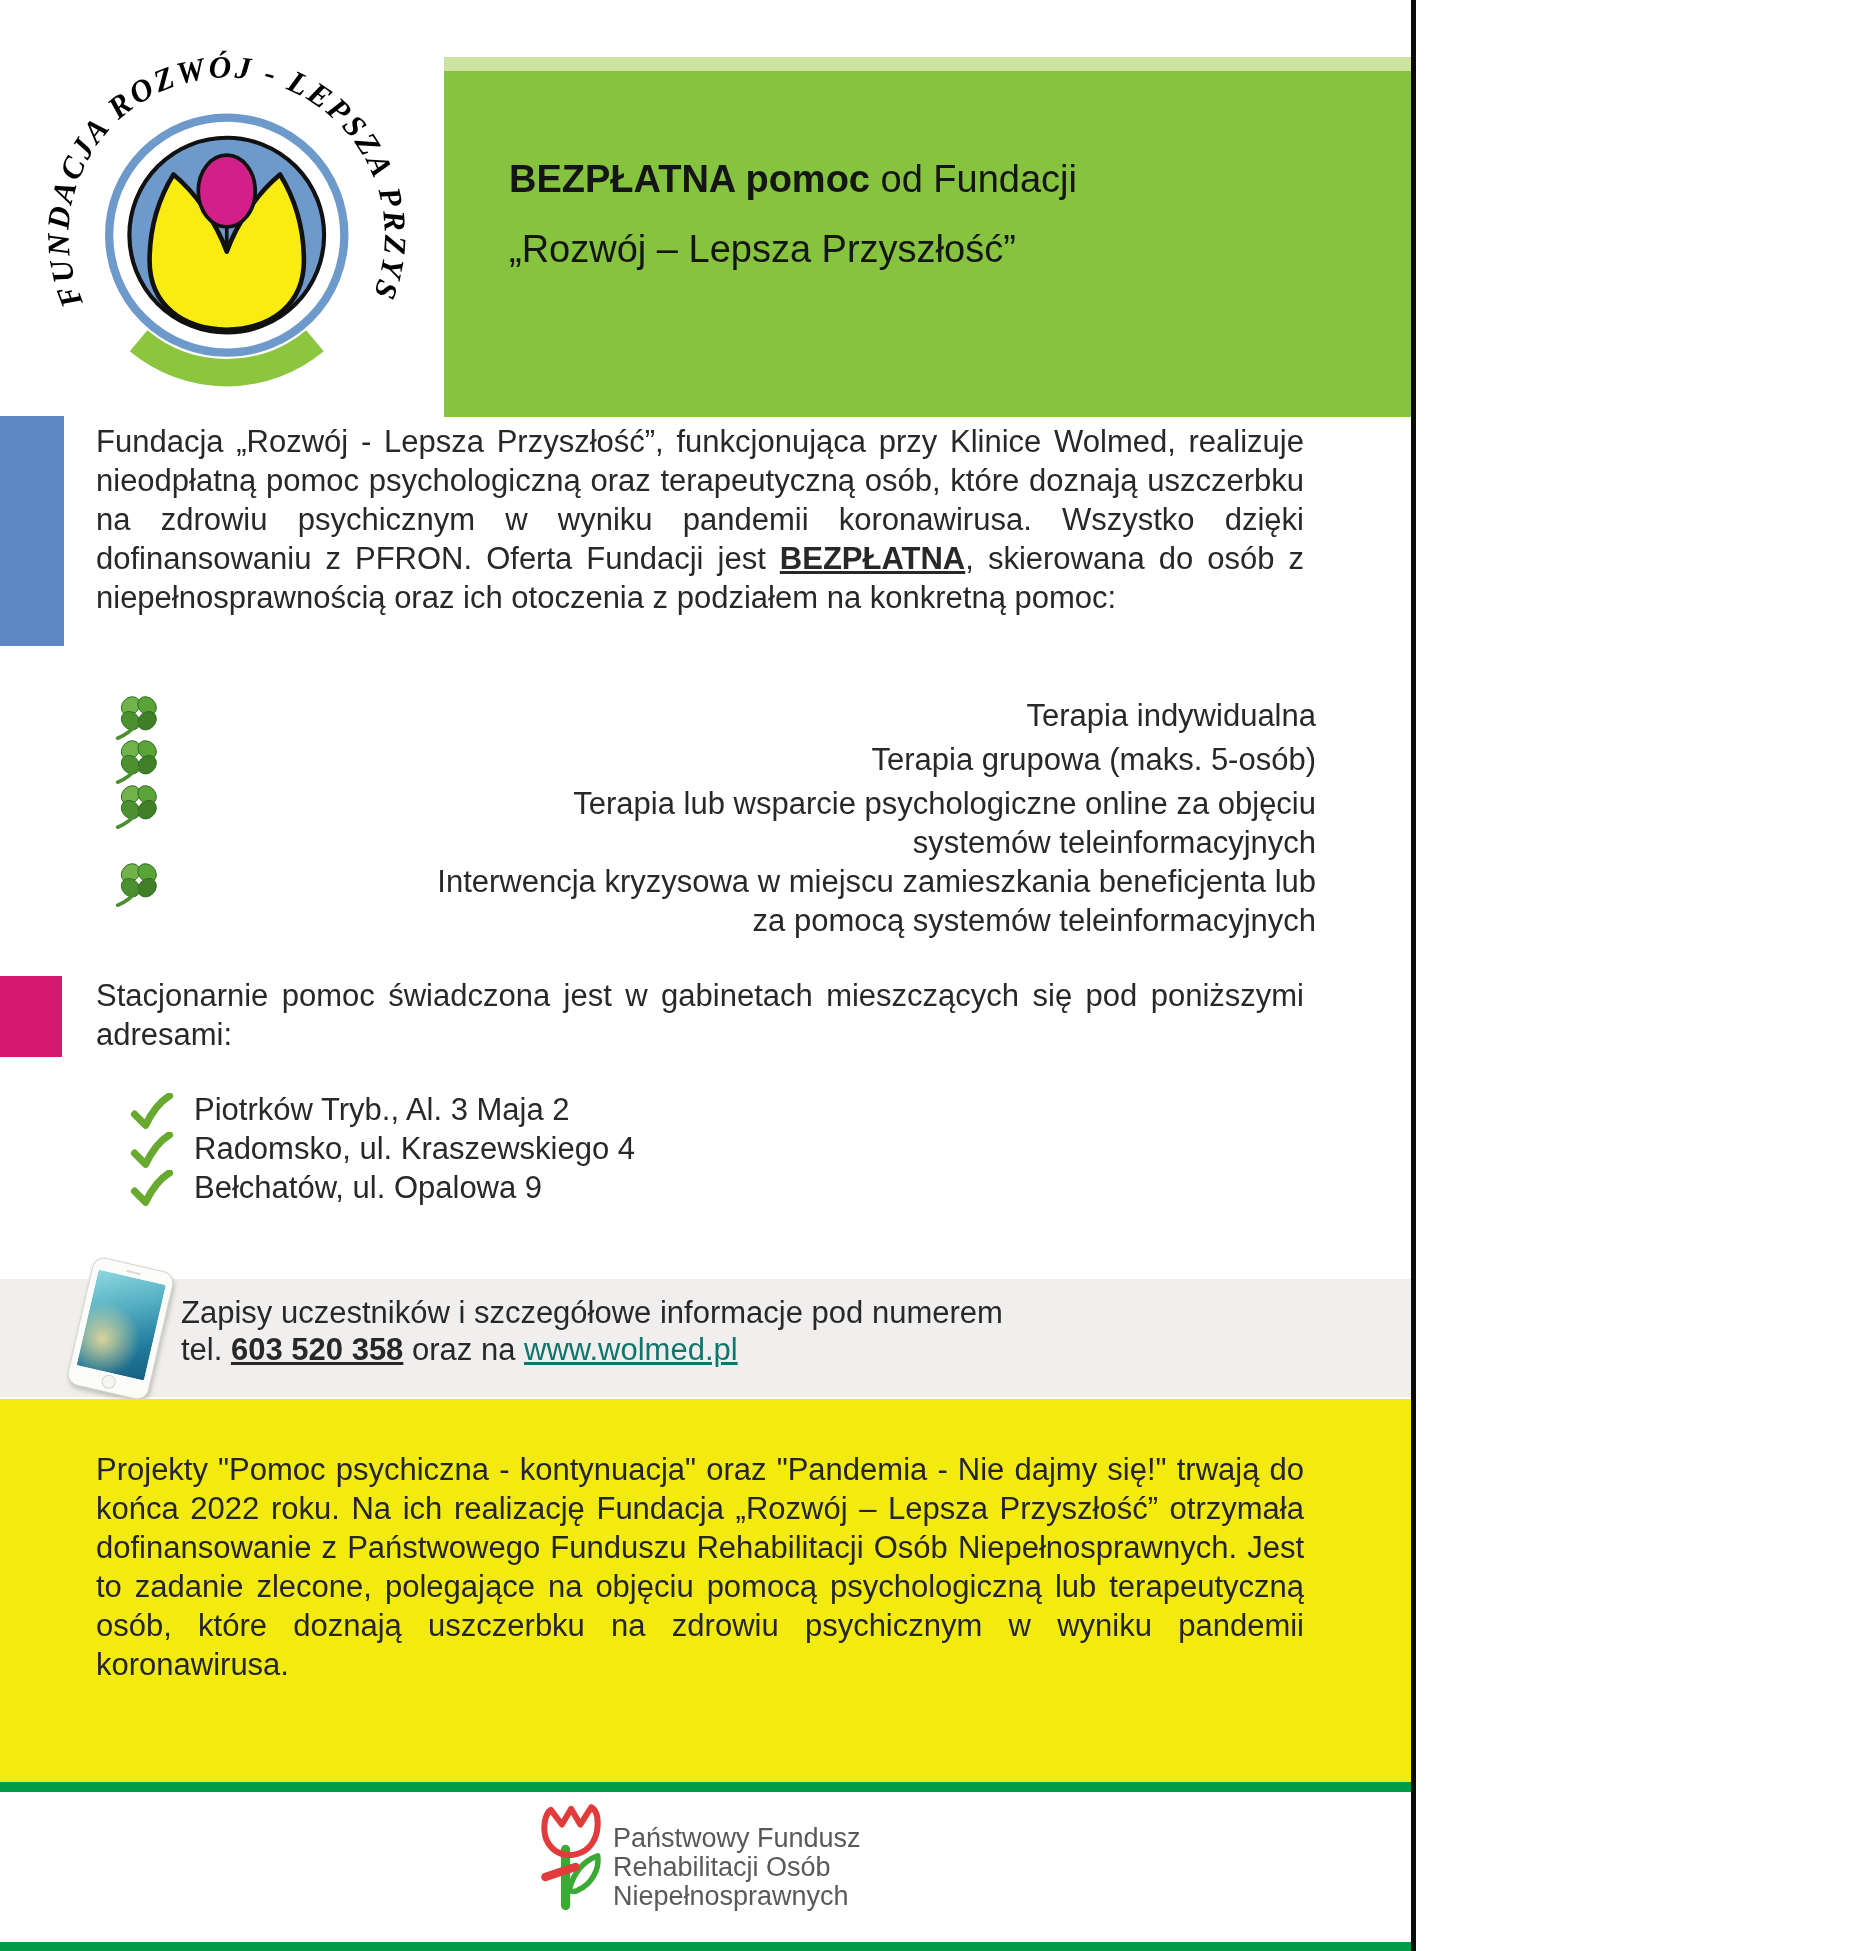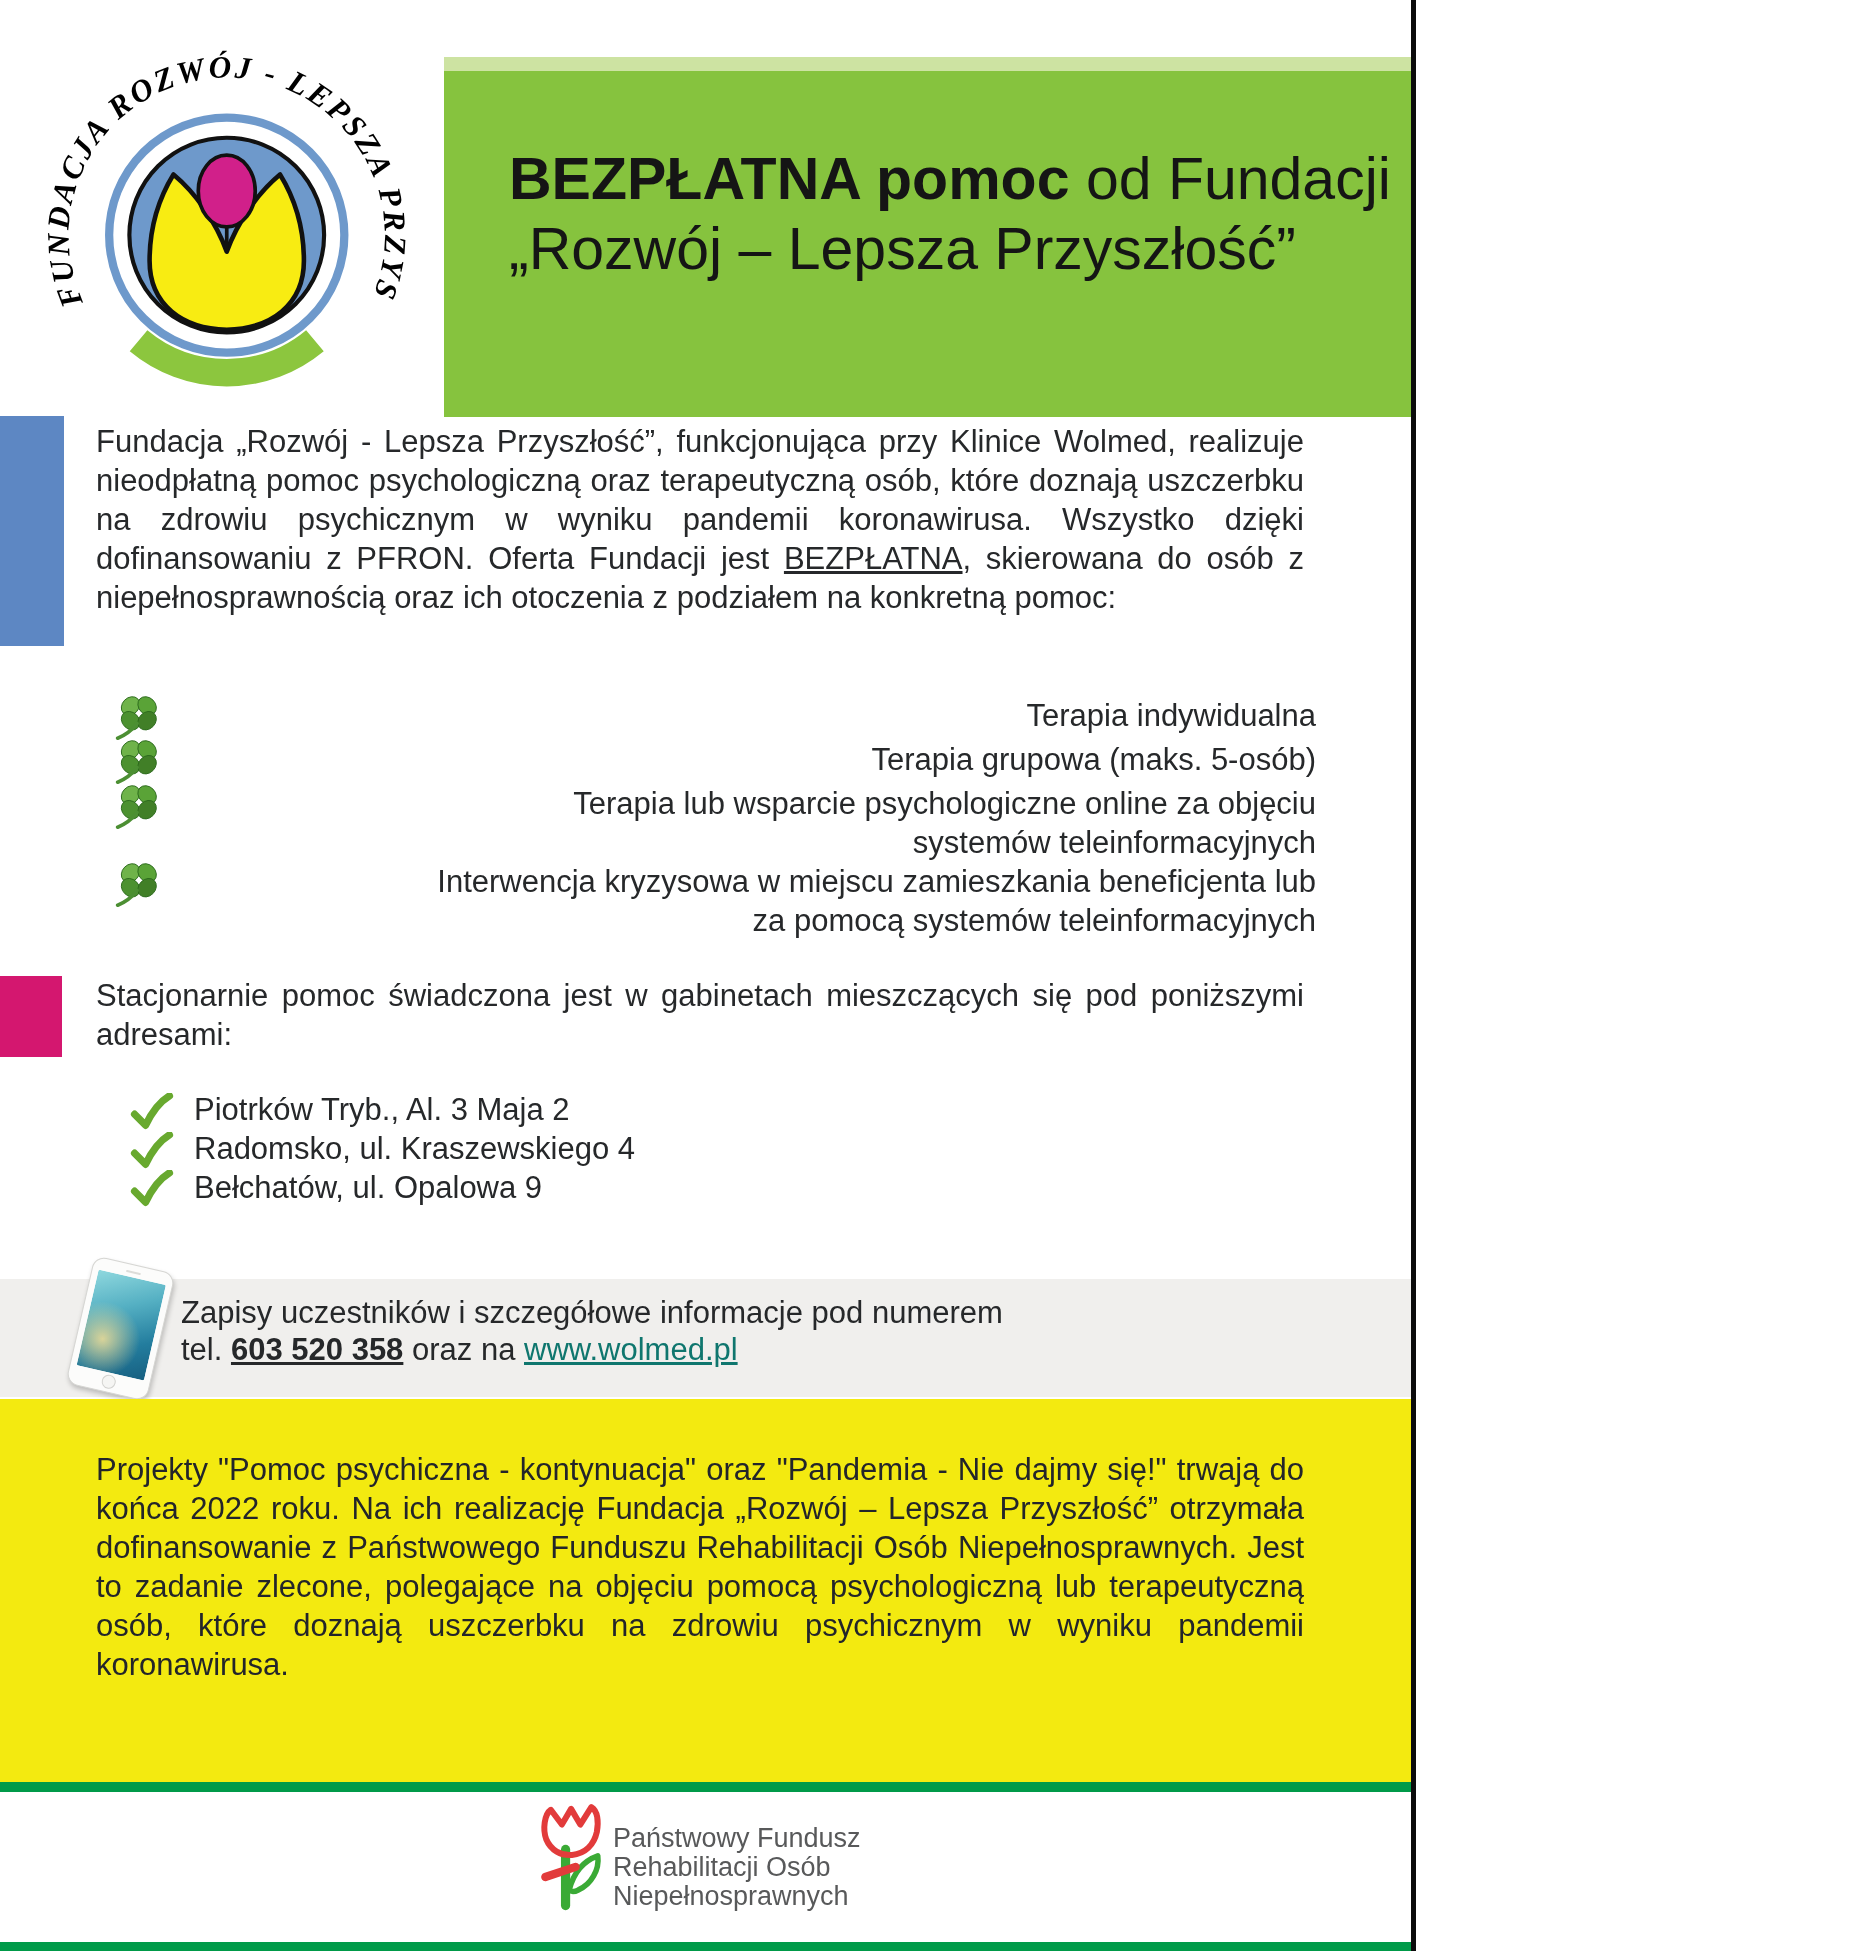--- a/index.html
+++ b/index.html
@@ -7,31 +7,31 @@
   #page{position:relative;width:1872px;height:1951px;background:#ffffff;overflow:hidden;
         font-family:"Liberation Sans", sans-serif;color:#26282a;}
   .abs{position:absolute;}
 
   
   #page-rule{left:1411px;top:0;width:4.6px;height:1951px;background:#0b0b0b;}
 
   
   #banner-strip{left:444px;top:57px;width:968px;height:13.8px;background:#cde3a2;}
   #banner{left:444px;top:71px;width:968px;height:346px;background:#86c33e;}
-  #banner-title{position:absolute;left:65px;top:73px;font-size:59px;line-height:70px;color:#151515;}
+  #banner-title{position:absolute;left:65px;top:73px;font-size:38px;line-height:70px;color:#151515;}
   #banner-title .b{font-weight:bold;}
 
   
   #fund-logo{left:32px;top:22px;}
 
   
   #blue-block{left:0;top:416px;width:64px;height:230px;background:#5d87c3;}
   #intro-par{left:96px;top:422px;width:1208px;font-size:31px;line-height:39px;
              text-align:justify;}
-  .bold-underline{font-weight:normal;text-decoration:underline;}
+  .bold-underline{font-weight:bold;text-decoration:underline;}
 
   
   #services{left:113px;top:696px;width:1203px;font-size:31px;line-height:39px;text-align:right;}
   .svc-row{display:flex;align-items:flex-start;}
   .svc-icon{flex:none;width:48px;height:46px;margin-right:23px;margin-top:-1.8px;}
   .svc-lines{flex:1;}
   .svc-line2{display:block;padding-left:82px;}
 
   
   #pink-block{left:0;top:976px;width:62px;height:81px;background:#d4176f;}

